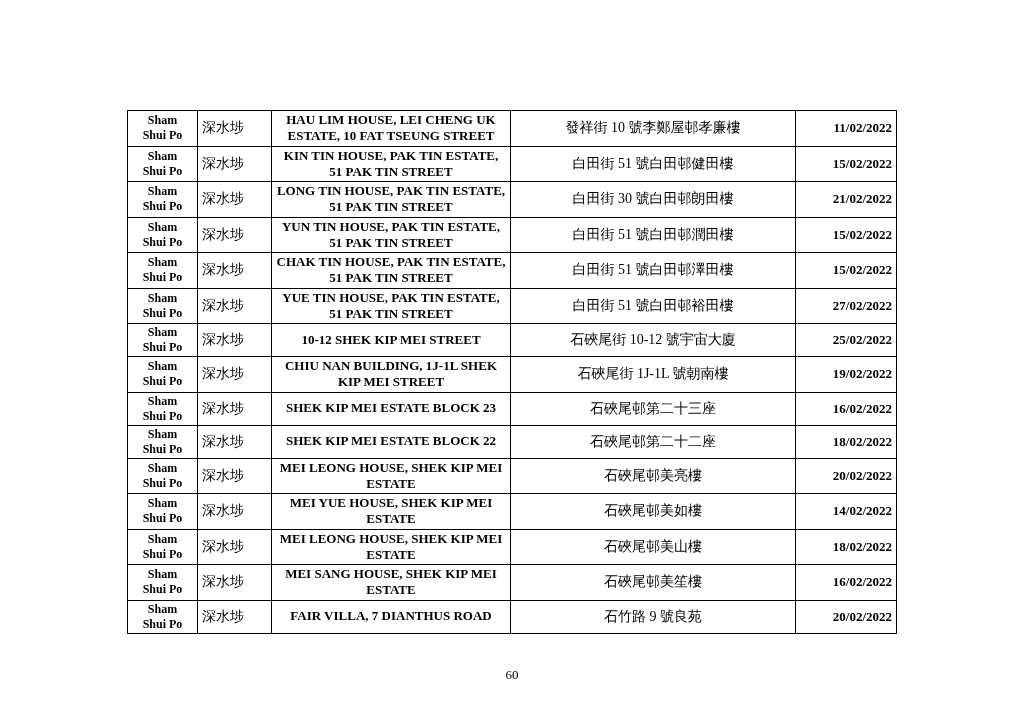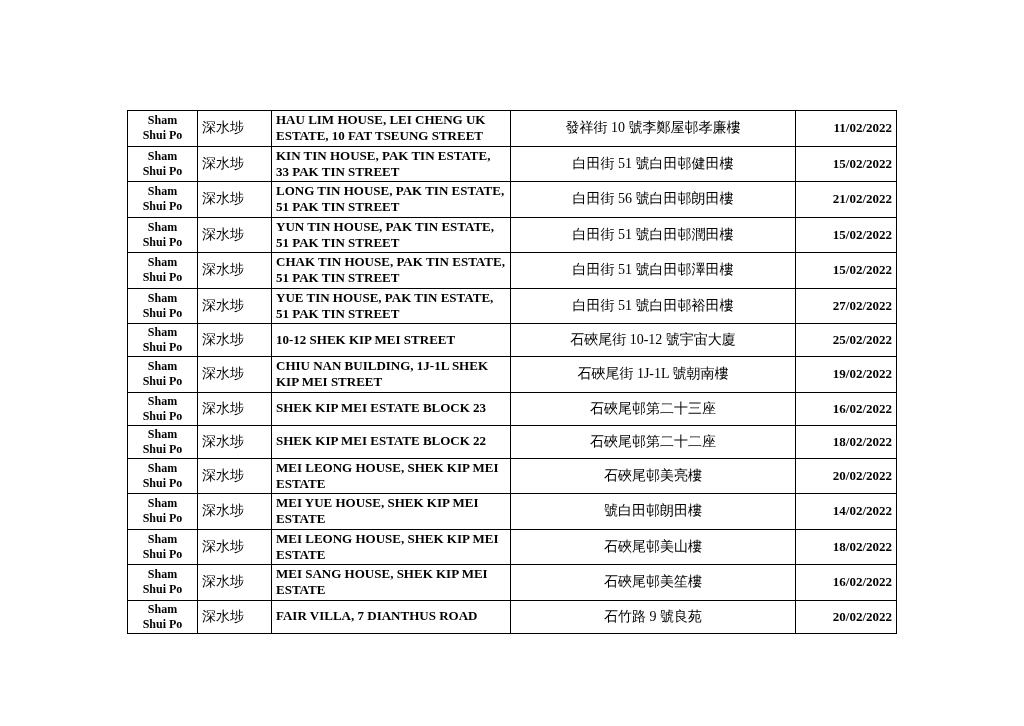--- a/index.html
+++ b/index.html
@@ -38,21 +38,21 @@
     font-size: 12px;
     line-height: 1.25;
     white-space: pre-line;
   }
   td.c-district-zh {
     text-align: left;
     font-weight: normal;
     font-size: 14px;
   }
   td.c-building {
-    text-align: left;
+    text-align: center;
     font-weight: bold;
     font-size: 13px;
     line-height: 1.25;
     padding-left: 5px;
   }
   td.c-address {
     text-align: center;
     font-weight: normal;
     font-size: 14px;
     padding-left: 7px;
@@ -92,31 +92,31 @@
       <td class="c-district-zh">深水埗</td>
       <td class="c-building">HAU LIM HOUSE, LEI CHENG UK ESTATE, 10 FAT TSEUNG STREET</td>
       <td class="c-address">發祥街 10 號李鄭屋邨孝廉樓</td>
       <td class="c-date">11/02/2022</td>
     </tr>
 
     <tr class="record-row">
       <td class="c-district-en">Sham
 Shui Po</td>
       <td class="c-district-zh">深水埗</td>
-      <td class="c-building">KIN TIN HOUSE, PAK TIN ESTATE, 33 PAK TIN STREET</td>
+      <td class="c-building">KIN TIN HOUSE, PAK TIN ESTATE, 51 PAK TIN STREET</td>
       <td class="c-address">白田街 51 號白田邨健田樓</td>
       <td class="c-date">15/02/2022</td>
     </tr>
 
     <tr class="record-row">
       <td class="c-district-en">Sham
 Shui Po</td>
       <td class="c-district-zh">深水埗</td>
       <td class="c-building">LONG TIN HOUSE, PAK TIN ESTATE, 51 PAK TIN STREET</td>
-      <td class="c-address">白田街 56 號白田邨朗田樓</td>
+      <td class="c-address">白田街 30 號白田邨朗田樓</td>
       <td class="c-date">21/02/2022</td>
     </tr>
 
     <tr class="record-row">
       <td class="c-district-en">Sham
 Shui Po</td>
       <td class="c-district-zh">深水埗</td>
       <td class="c-building">YUN TIN HOUSE, PAK TIN ESTATE, 51 PAK TIN STREET</td>
       <td class="c-address">白田街 51 號白田邨潤田樓</td>
       <td class="c-date">15/02/2022</td>
@@ -183,21 +183,21 @@
       <td class="c-building">MEI LEONG HOUSE, SHEK KIP MEI ESTATE</td>
       <td class="c-address">石硤尾邨美亮樓</td>
       <td class="c-date">20/02/2022</td>
     </tr>
 
     <tr class="record-row">
       <td class="c-district-en">Sham
 Shui Po</td>
       <td class="c-district-zh">深水埗</td>
       <td class="c-building">MEI YUE HOUSE, SHEK KIP MEI ESTATE</td>
-      <td class="c-address">號白田邨朗田樓</td>
+      <td class="c-address">石硤尾邨美如樓</td>
       <td class="c-date">14/02/2022</td>
     </tr>
 
     <tr class="record-row">
       <td class="c-district-en">Sham
 Shui Po</td>
       <td class="c-district-zh">深水埗</td>
       <td class="c-building">MEI LEONG HOUSE, SHEK KIP MEI ESTATE</td>
       <td class="c-address">石硤尾邨美山樓</td>
       <td class="c-date">18/02/2022</td>
@@ -216,14 +216,15 @@
       <td class="c-district-en">Sham
 Shui Po</td>
       <td class="c-district-zh">深水埗</td>
       <td class="c-building">FAIR VILLA, 7 DIANTHUS ROAD</td>
       <td class="c-address">石竹路 9 號良苑</td>
       <td class="c-date">20/02/2022</td>
     </tr>
   </tbody>
   </table>
 
+  <div class="page-number">60</div>
 
 </div>
 
 </body></html>

